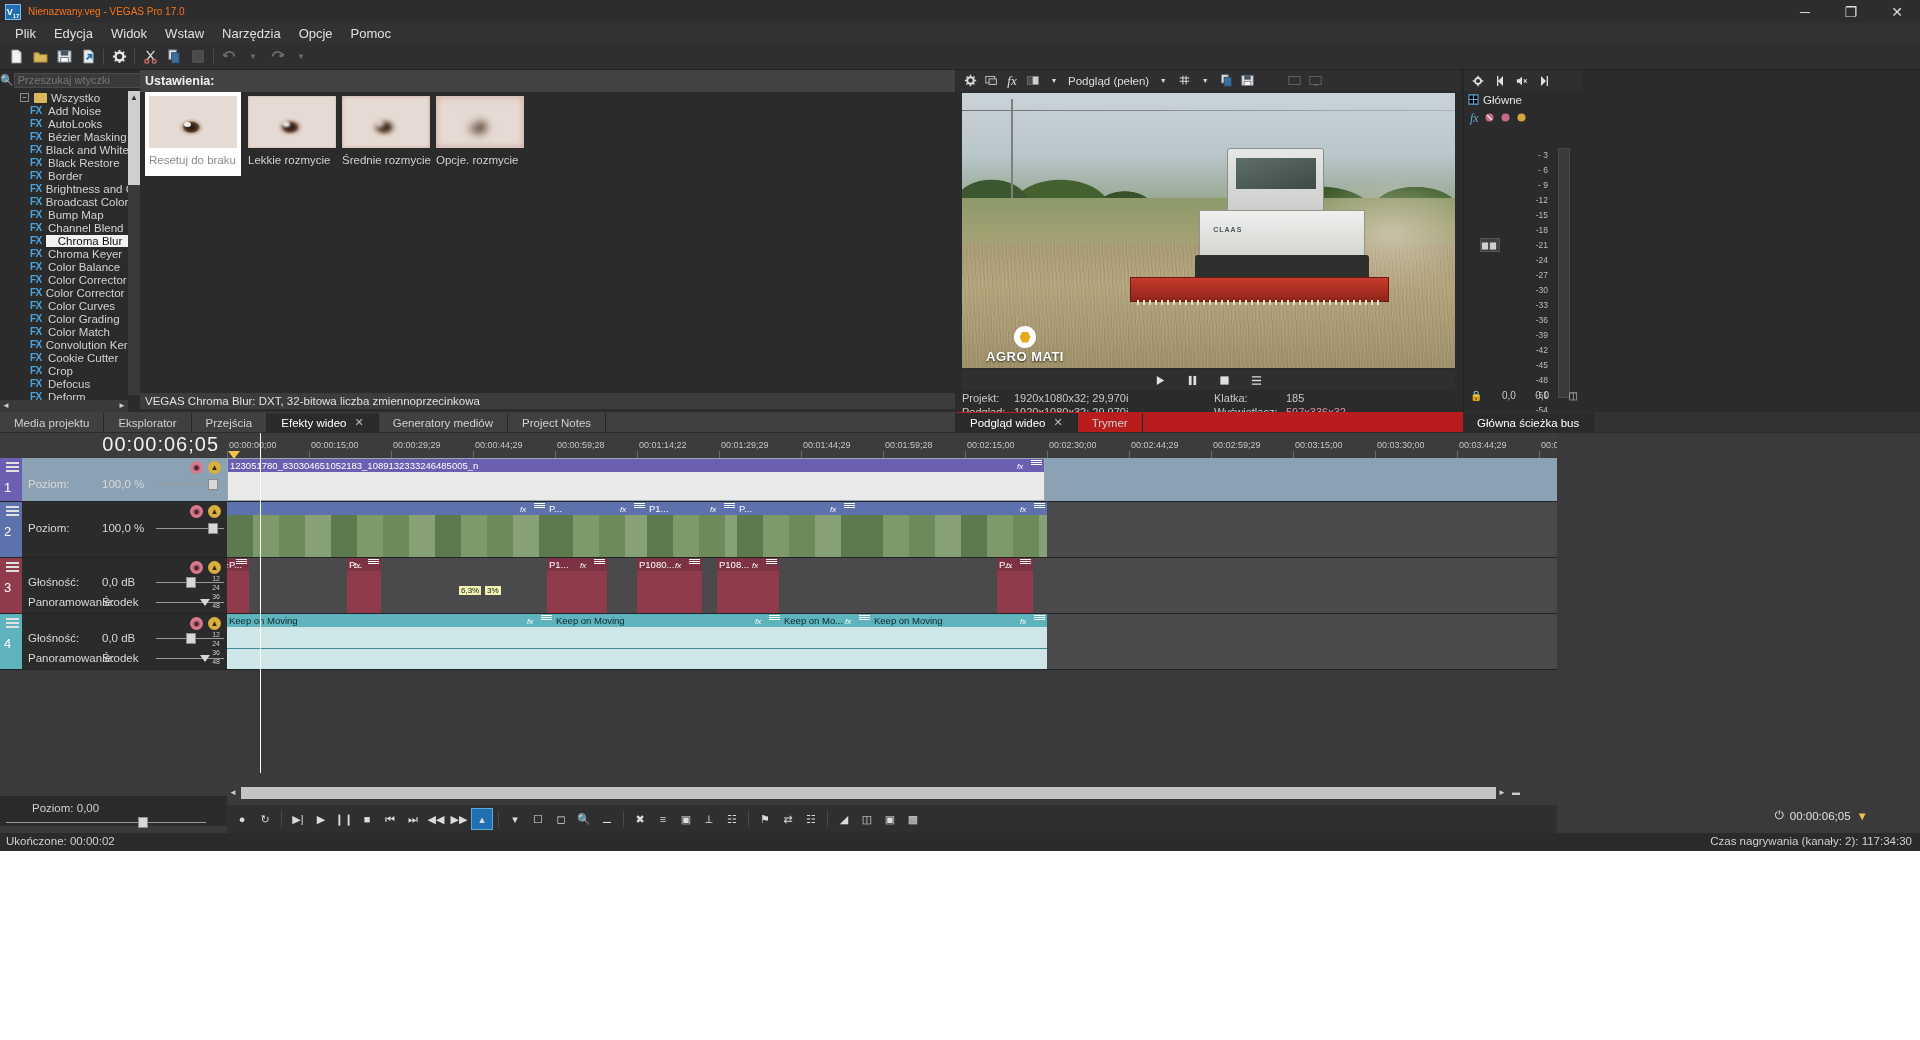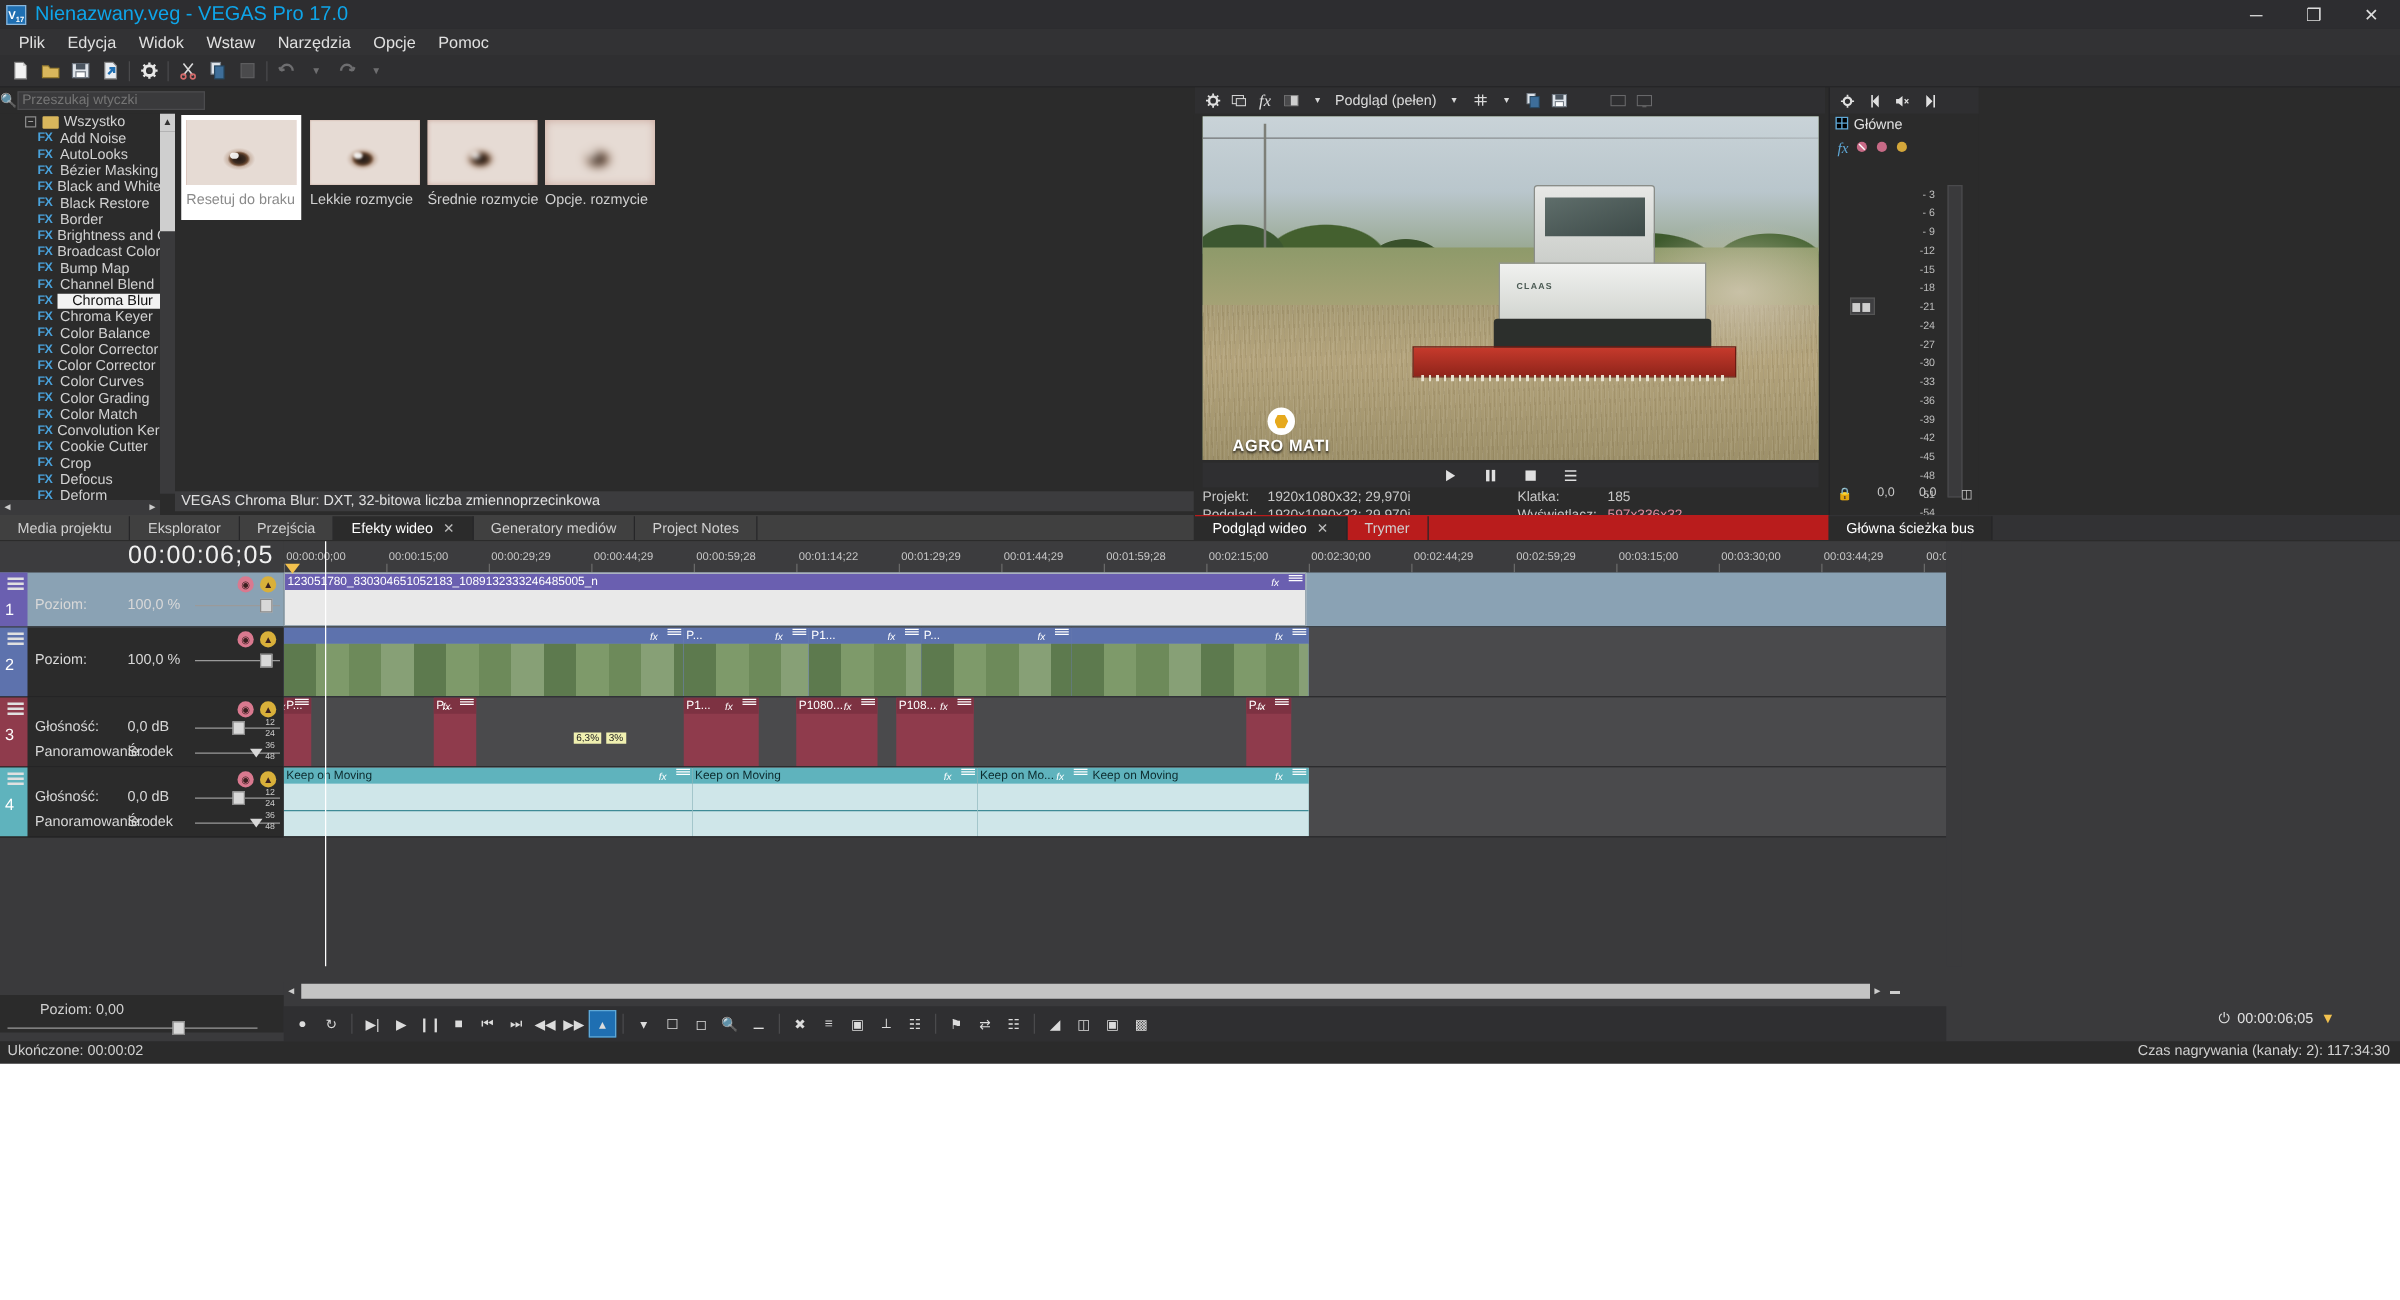--- a/index.html
+++ b/index.html
@@ -12,21 +12,21 @@
     -webkit-font-smoothing: antialiased;
   }
   .app { position:relative; width:1920px; height:1040px; }
 
   
   .titlebar { position:absolute; left:0; top:0; width:1920px; height:23px;
      background:#2d2d30; display:flex; align-items:center; }
   .tb-icon { width:16px; height:16px; margin-left:5px; margin-right:7px;
      background:#1f6fb2; border:1px solid #8ab6db; color:#fff; font-size:9px;
      line-height:14px; text-align:center; font-weight:bold; }
-  .tb-title { font-size:16px; color:#0ea5e9; }
+  .tb-title { font-size:10px; color:#f97316; }
   .tb-buttons { margin-left:auto; display:flex; height:23px; }
   .tb-btn { width:46px; height:23px; display:flex; align-items:center;
      justify-content:center; color:#dcdcdc; font-size:14px; }
 
   
   .menubar { position:absolute; left:0; top:23px; width:1920px; height:21px;
      background:#323234; display:flex; align-items:center; padding-left:6px; }
   .menu-item { padding:2px 9px; font-size:13px; color:#e0e0e0; }
 
   
@@ -483,20 +483,21 @@
     </div>
   <div class="tree-scroll">
     <div class="up">▲</div>
     <div class="thumb"></div>
   </div>
   <div class="tree-hscroll">
     <div style="position:absolute;left:0;top:0;width:12px;height:12px;color:#ccc;font-size:8px;text-align:center;line-height:12px">◄</div>
     <div style="position:absolute;right:0;top:0;width:12px;height:12px;color:#ccc;font-size:8px;text-align:center;line-height:12px">►</div>
   </div>
 
+  <div class="settings-hdr">Ustawienia:</div>
   <div class="preset-area" id="preset-area">
       <div class="preset selected" style="left:5px">
         <div class="thumb">
           <div class="eye"></div>
         </div>
         <div class="plabel">Resetuj do braku</div>
       </div>
       <div class="preset" style="left:108px">
         <div class="thumb">
           <div class="eye b1"></div>

